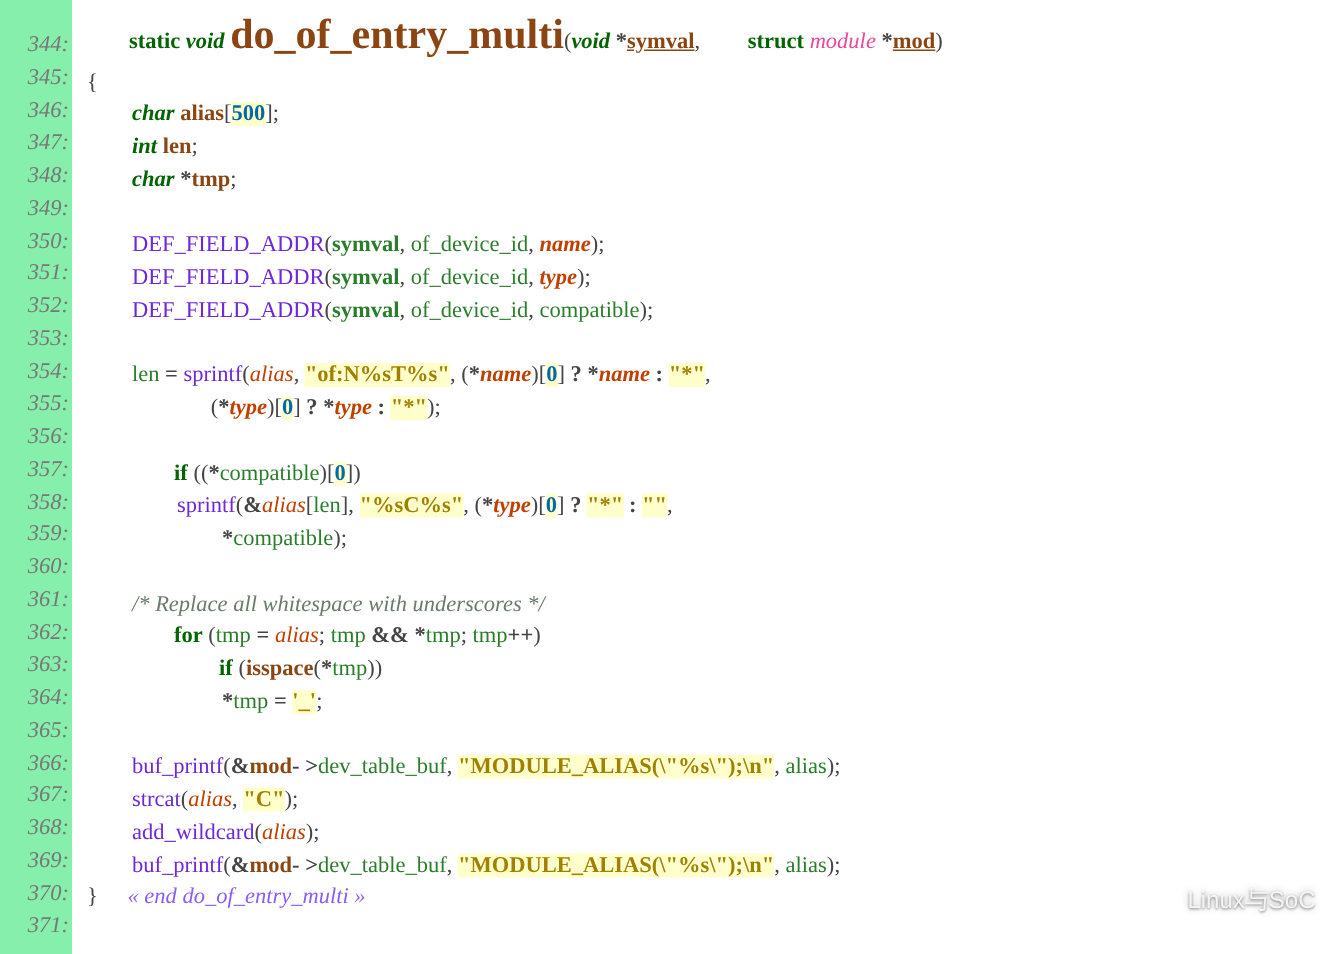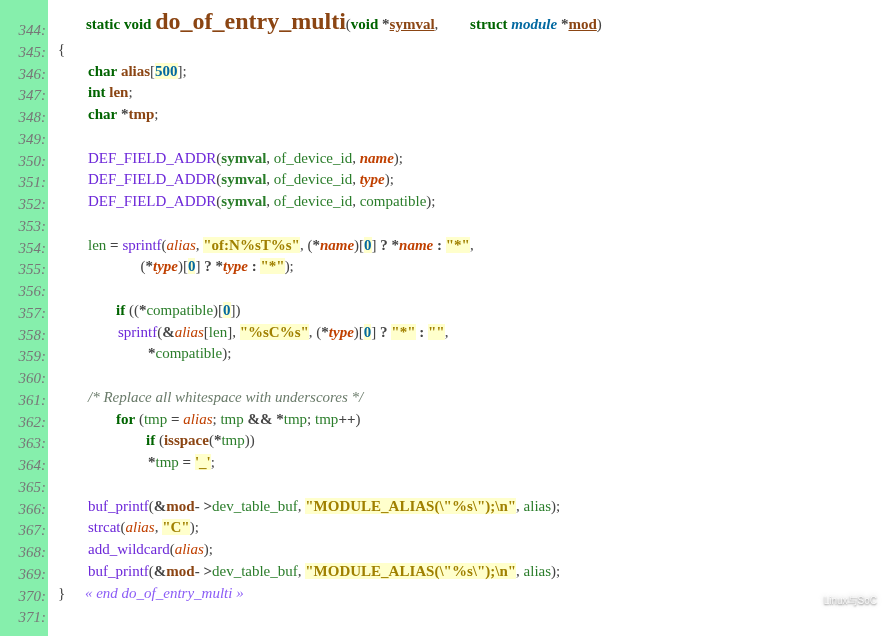--- a/index.html
+++ b/index.html
@@ -29,45 +29,45 @@
     font-family: Georgia, serif;
   }
   .code {
     flex: 1;
     padding: 4px 0 4px 10px;
     white-space: pre;
     overflow: hidden;
   }
   .code pre { margin:0; font-family: Georgia, "Times New Roman", serif; white-space: pre; }
   .kw  { color: #006400; font-weight: bold; margin-left: 28px; }
-  .ty  { color: #006400; font-weight: bold; }
-  .mod { color: #0369a1; font-style: italic; font-weight: bold;}
+  .ty  { color: #006400; font-weight: bold; font-style: italic; }
+  .mod { color: #ec4899; font-style: italic; font-weight: normal;}
   .fn  { color: #6d28d9; font-weight: normal; }
-  .bigfn { color: #8b4513; font-weight: bold; font-size: 24px; }
+  .bigfn { color: #8b4513; font-weight: bold; font-size: 28px; }
   .builtin { color: #8b4513; font-weight: bold; }
   .br  { color: #c04000; font-style: italic; }     
   .brb { color: #8b4513; font-weight: bold; }      
   .op  { color: #444; font-weight: bold; }
   .pn  { color: #444; }
   .num { color: #0369a1; font-weight: bold; background: #ffffcc; }
   .str { color: #a08000; font-weight: bold; background: #ffffcc; }
   .cmt { color: #6a7b6a; font-style: italic; }
   .und { text-decoration: underline; }
   .fold { color: #8b5cf6; font-style: italic; margin-left: 16px; }
   .gn  { color: #2a7d2a; }
   .gnb { color: #2a7d2a; font-weight: bold; }
   .bi  { font-style: italic; font-weight: bold; }
 
   .watermark {
     position: fixed;
     right: 18px;
     bottom: 24px;
     color: rgba(255,255,255,0.85);
     font-family: sans-serif;
-    font-size: 10px;
+    font-size: 16px;
     text-shadow: 0 1px 2px rgba(0,0,0,0.5), 0 0 6px rgba(0,0,0,0.3);
     display: flex;
     align-items: center;
     gap: 1px;
     pointer-events: none;
   }
   .watermark .bubble {
     position: relative;
     width: 22px;
     height: 22px;

